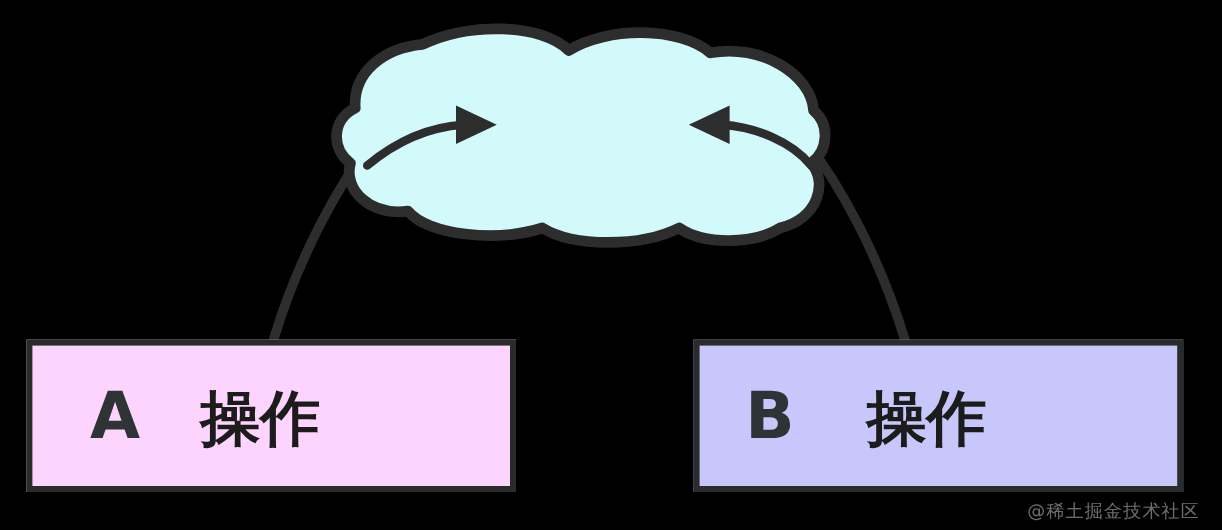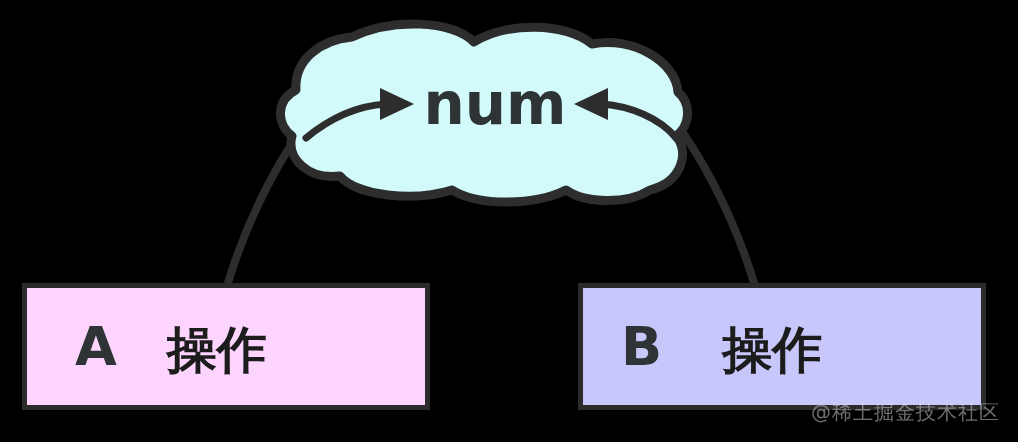--- a/index.html
+++ b/index.html
@@ -77,22 +77,22 @@
     font-weight: bold;
     color: #1C1C1C;
     line-height: 1;
     font-family: Liberation Mono, monospace;
   }
   #box-a .box-cjk { margin-left: 50px; margin-top: 14px; }
   #box-b .box-cjk { margin-left: 60px; margin-top: 14px; }
   #watermark {
     position: absolute;
     right: 18px;
-    bottom: 16px;
-    font-size: 20px;
+    bottom: 6px;
+    font-size: 15px;
     color: rgba(225,225,235,0.48);
     letter-spacing: 1px;
     white-space: nowrap;
     font-family: "DejaVu Sans", "Liberation Sans", sans-serif;
     mix-blend-mode: normal;
   }
 </style>
 </head>
 <body>
 
@@ -117,21 +117,20 @@
              C 276 124, 276 100, 296 90
              C 294 60, 320 40, 352 37 Z" fill="#D2FAFA" stroke="#2D2D2D" stroke-width="9" stroke-linejoin="round"></path>
 
     <path d="M 306 138 C 330 118, 356 106, 386 104" fill="none" stroke="#2D2D2D" stroke-width="7" stroke-linecap="round"></path>
     <polygon points="380,88 414,104 380,120" fill="#2D2D2D"></polygon>
 
     <path d="M 676 138 C 660 118, 630 106, 602 104" fill="none" stroke="#2D2D2D" stroke-width="7" stroke-linecap="round"></path>
     <polygon points="608,88 574,104 608,120" fill="#2D2D2D"></polygon>
   </svg>
 
-  <div class="cloud-label">num</div>
 
   <div class="proc-box" id="box-a">
     <span class="box-letter">A</span>
     <span class="box-cjk">操作</span>
   </div>
 
   <div class="proc-box" id="box-b">
     <span class="box-letter">B</span>
     <span class="box-cjk">操作</span>
   </div>

